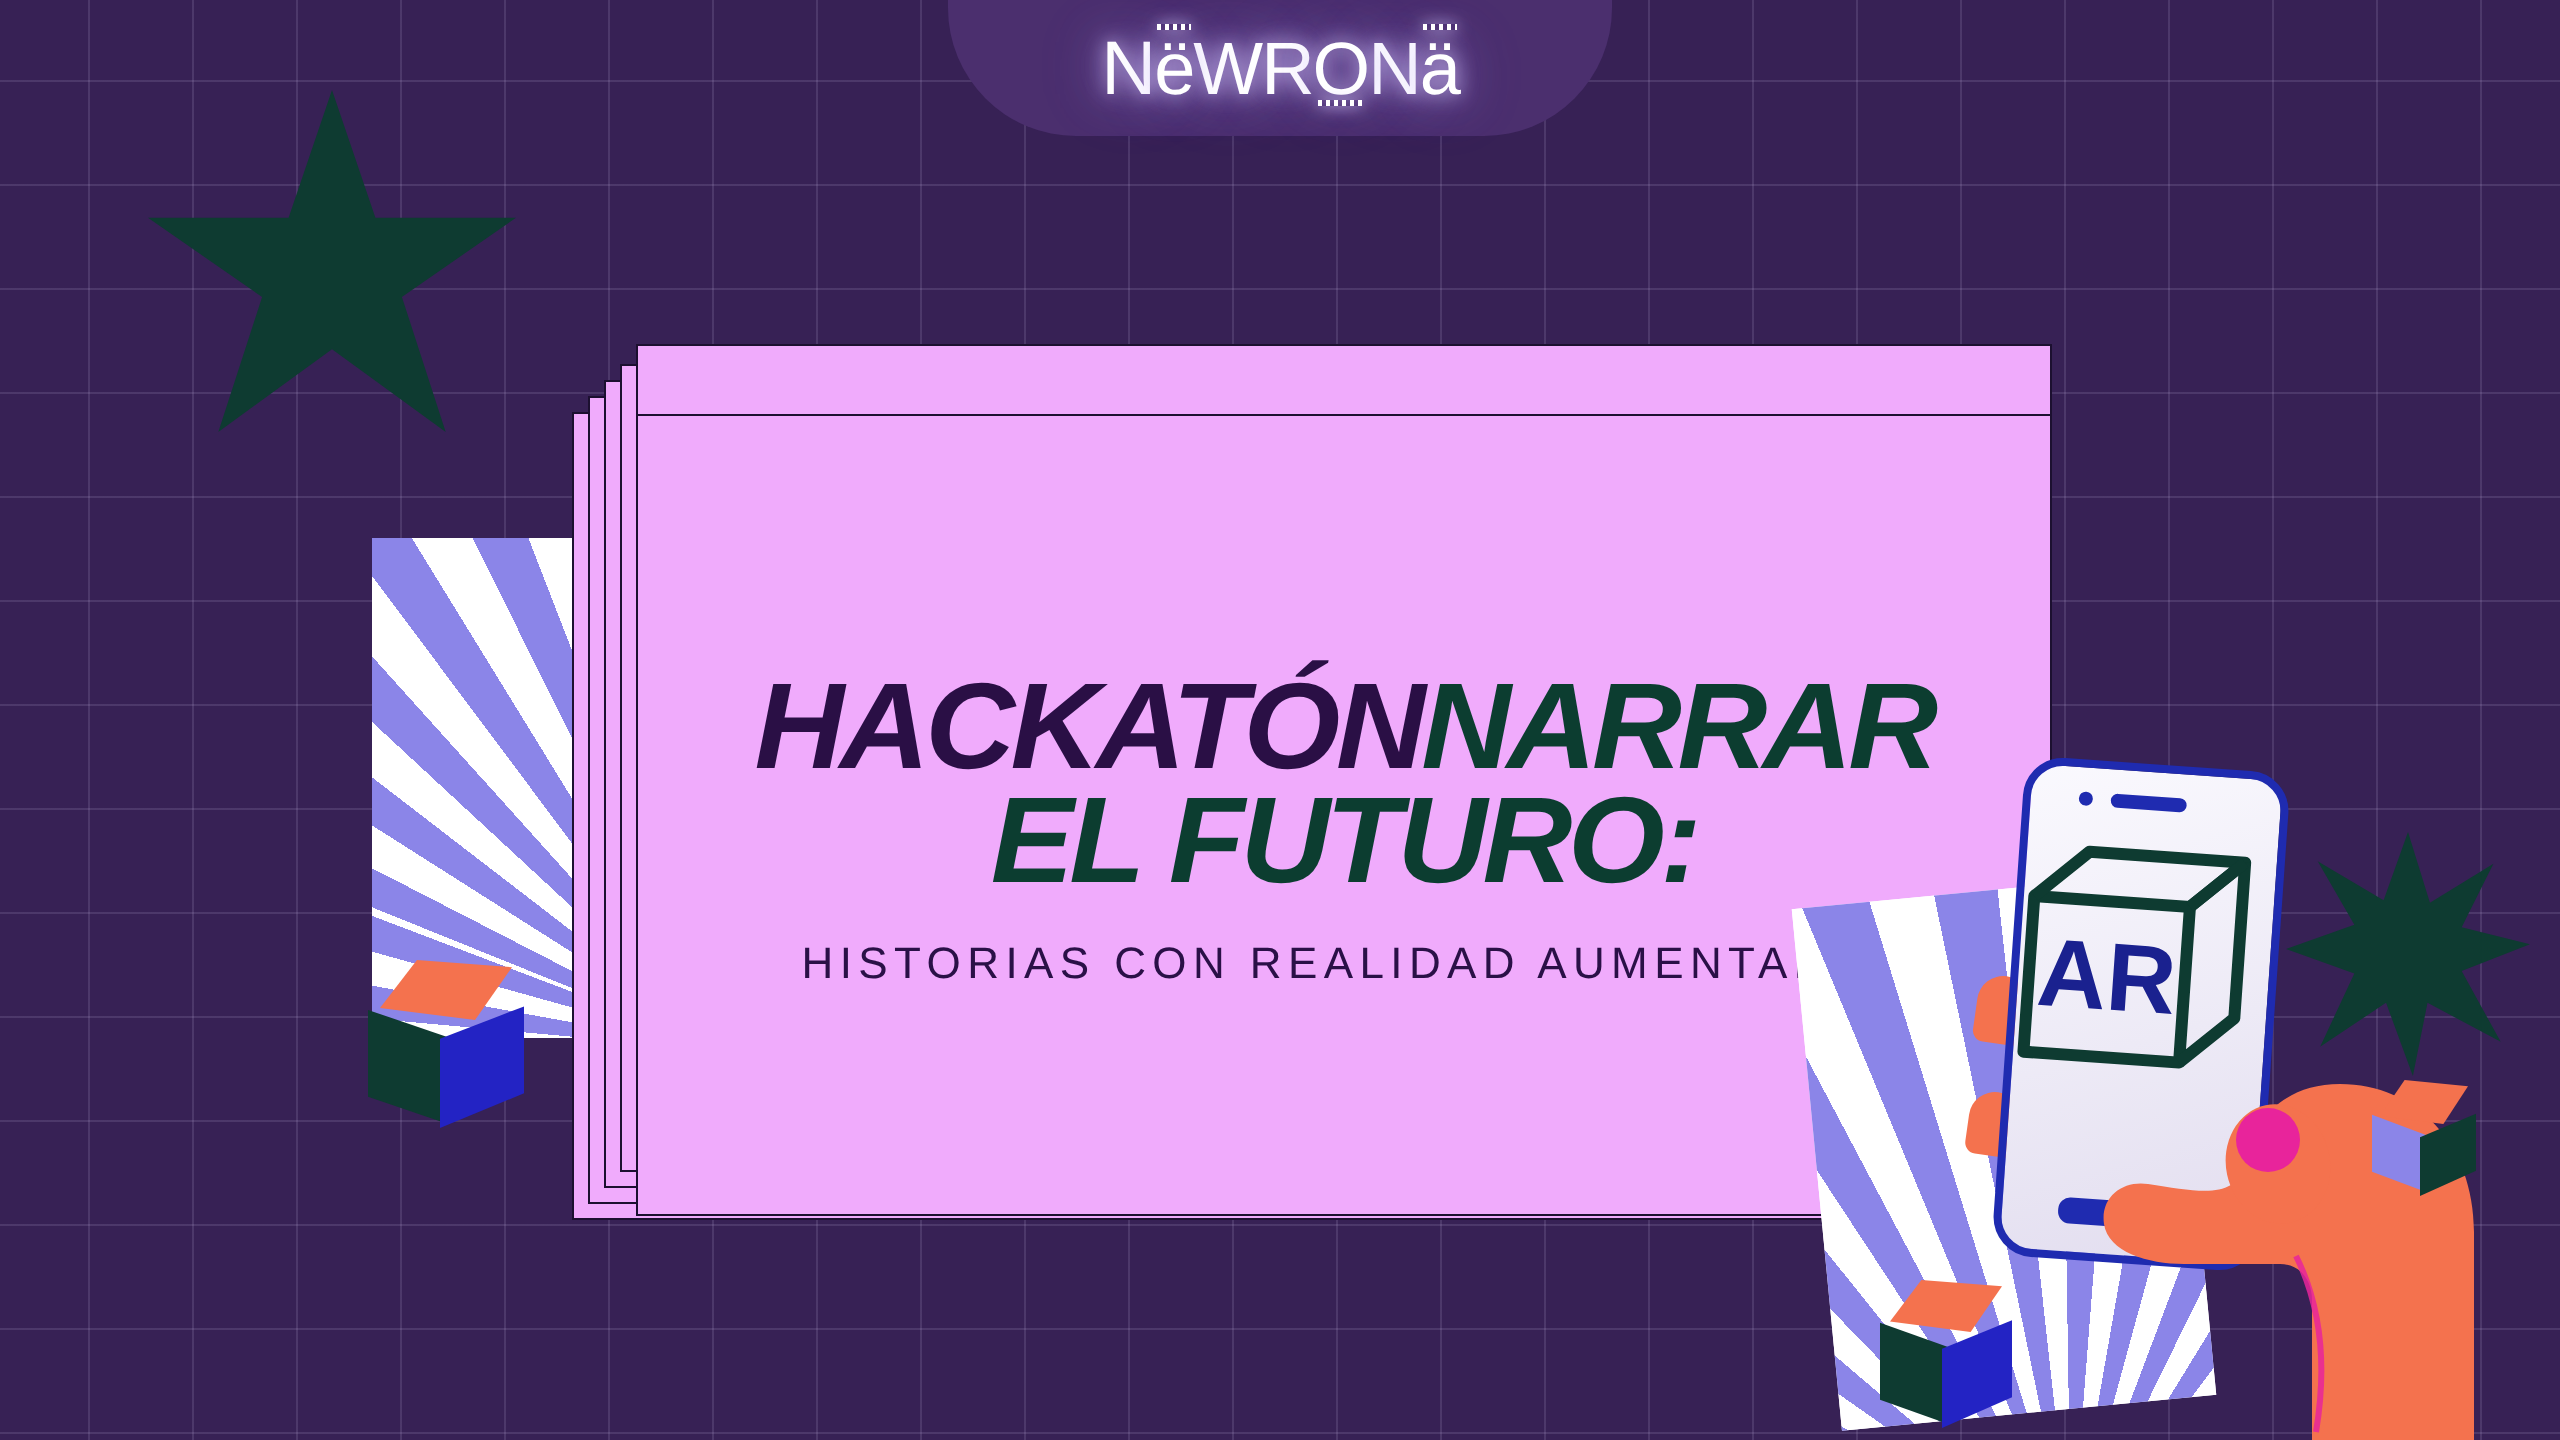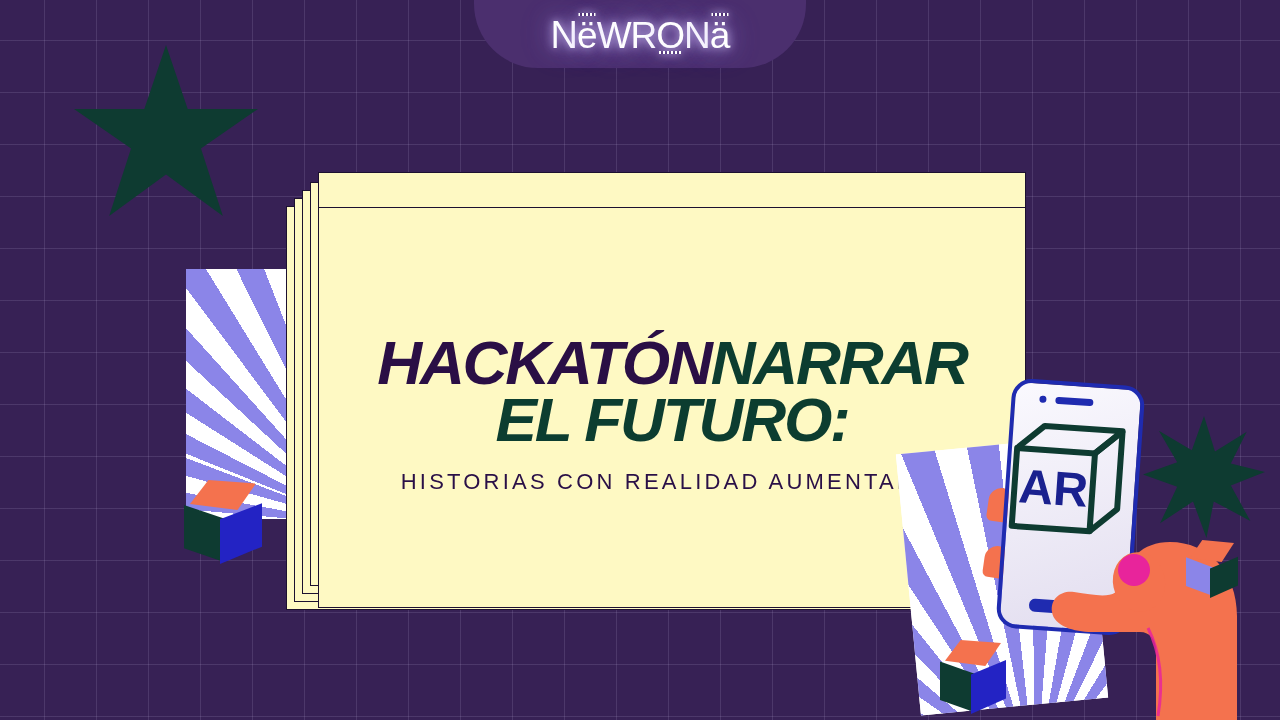--- a/index.html
+++ b/index.html
@@ -77,21 +77,21 @@
   }
   .poster-left .rays{
     position:absolute;left:-150px;bottom:-40px;width:420px;height:420px;
     background:repeating-conic-gradient(from 292deg at 78% 92%,
       #8B85E8 0deg 5.2deg, #ffffff 5.2deg 10.4deg);
   }
 
   
   .card-stack{position:absolute;left:286px;top:172px;width:740px;height:440px;}
   .card{
-    position:absolute;background:#fef9c3;
+    position:absolute;background:#f0abfc;
     border:1.6px solid #1C1030;
     box-sizing:border-box;
   }
   .c1{left:0px;  top:34px; width:714px;height:404px;}
   .c2{left:8px;  top:26px; width:714px;height:404px;}
   .c3{left:16px; top:18px; width:714px;height:404px;}
   .c4{left:24px; top:10px; width:714px;height:404px;}
   .c5{left:32px; top:0px;  width:708px;height:436px;}
   .card-titlebar{
     position:absolute;left:0;right:0;top:0;height:34px;

